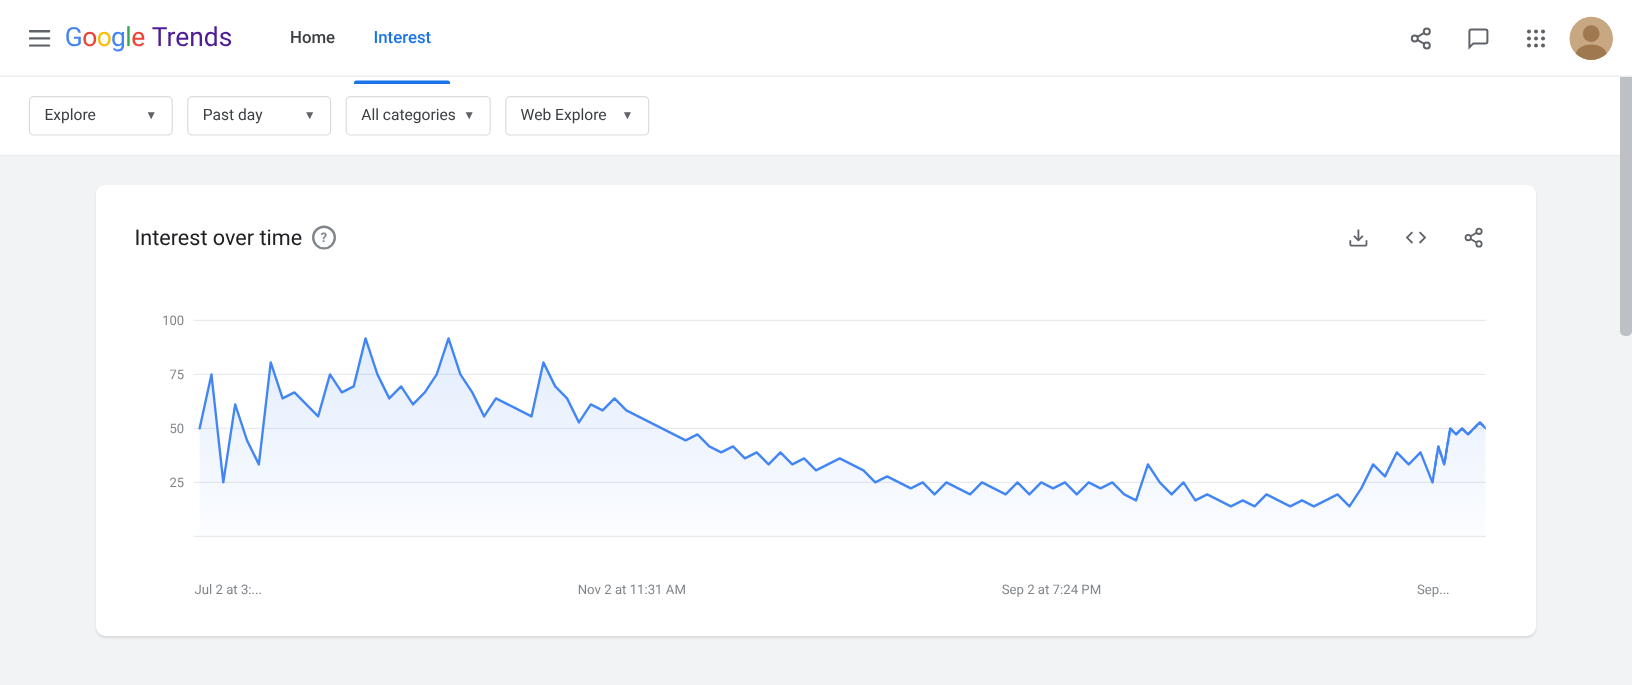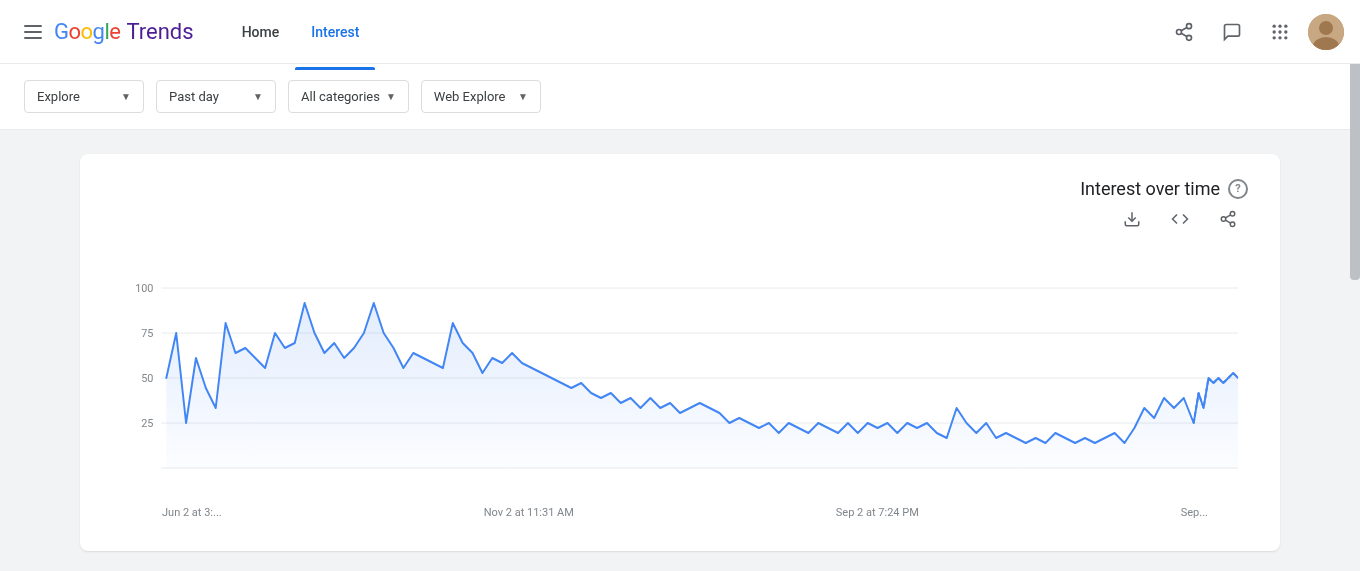--- a/index.html
+++ b/index.html
@@ -173,24 +173,23 @@
 
     
     .chart-card {
       background: #fff;
       border-radius: 8px;
       padding: 24px 32px 32px;
       box-shadow: 0 1px 2px rgba(0,0,0,0.1);
     }
     .chart-header {
       display: flex;
-      align-items: flex-end;
+      align-items: center;
       justify-content: space-between;
       margin-bottom: 32px;
-      flex-direction: column;
     }
     .chart-title-group {
       display: flex;
       align-items: center;
       gap: 8px;
     }
     .chart-title {
       font-size: 18px;
       color: #202124;
       font-weight: 400;
@@ -633,21 +632,21 @@
           1120,100
           1125,105
           1130,100
           1135,95
           1140,100
         "></polyline>
       </svg>
 
       
       <div class="chart-labels">
-        <span class="chart-label">Jun 2 at 3:...</span>
+        <span class="chart-label">Jul 2 at 3:...</span>
         <span class="chart-label">Nov 2 at 11:31 AM</span>
         <span class="chart-label">Sep 2 at 7:24 PM</span>
         <span class="chart-label">Sep...</span>
       </div>
     </div>
   </div>
 </div>
 
 <div class="scrollbar-track">
   <div class="scrollbar-thumb"></div>

